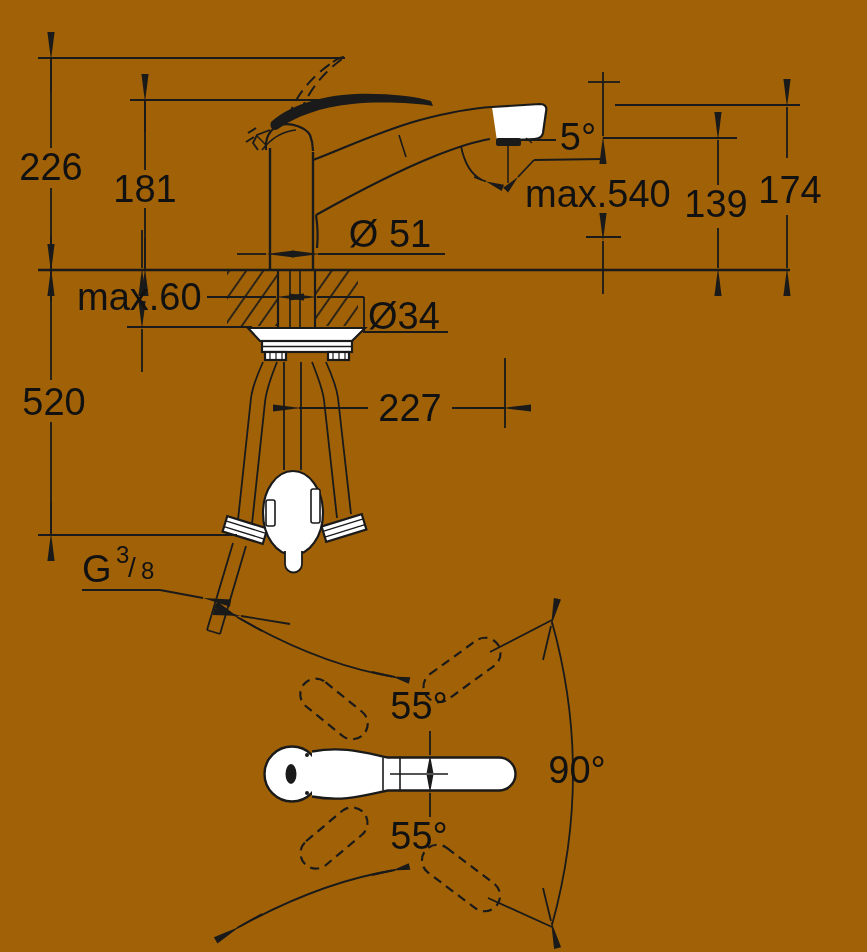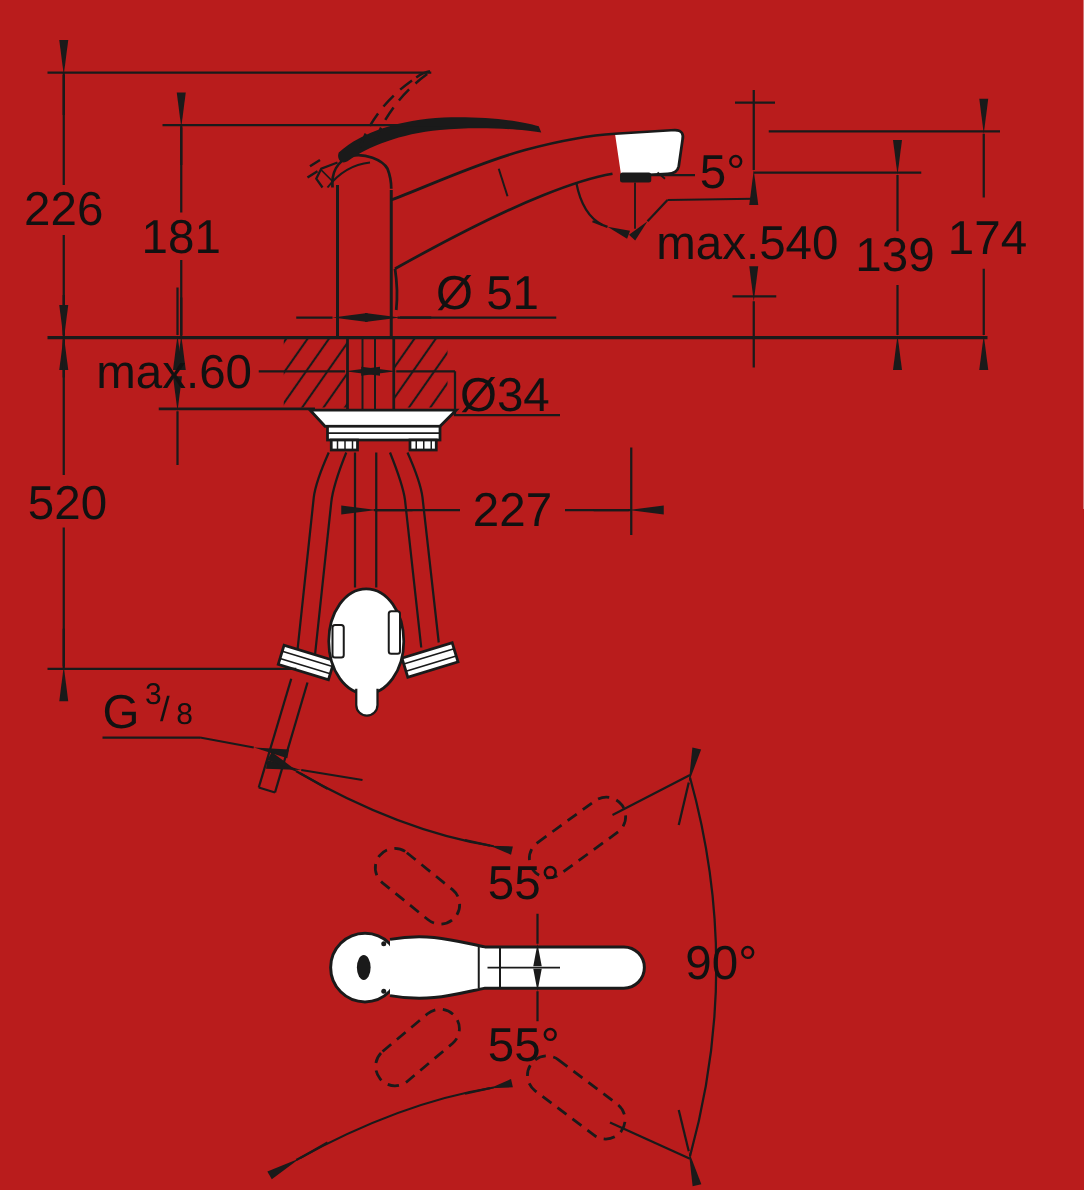--- a/index.html
+++ b/index.html
@@ -1,16 +1,16 @@
 <!DOCTYPE html>
 <html><head>
 <meta charset="utf-8">
 <style>
   html,body{margin:0;padding:0;background:#ffffff;}
-  .page{width:867px;height:952px;background:#b91c1c;position:relative;overflow:hidden;}
+  .page{width:867px;height:952px;background:#a16207;position:relative;overflow:hidden;}
   text{font-family:"Liberation Sans","DejaVu Sans",sans-serif;fill:#111111;}
   .t38{font-size:38px;}
   .t24{font-size:24px;}
   .t28{font-size:28px;}
   svg{display:block;}
 </style>
 </head>
 <body>
 
 <div class="page">

